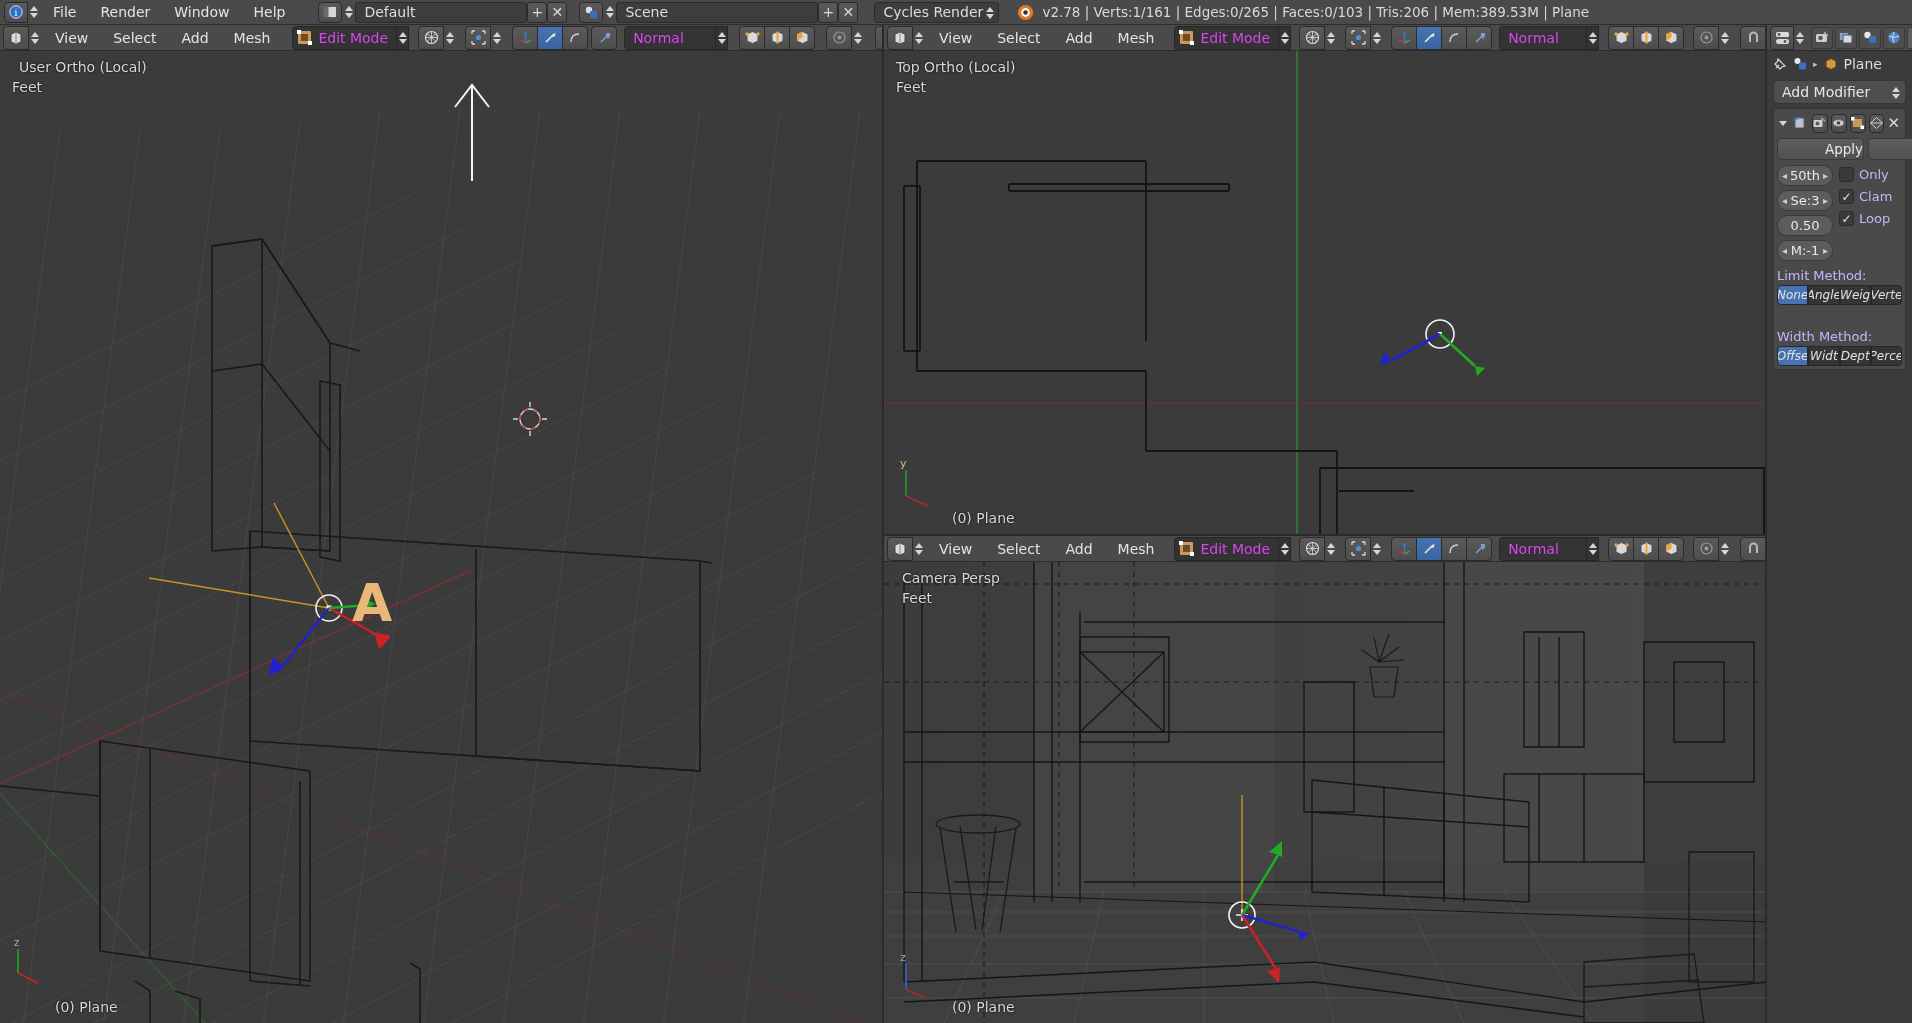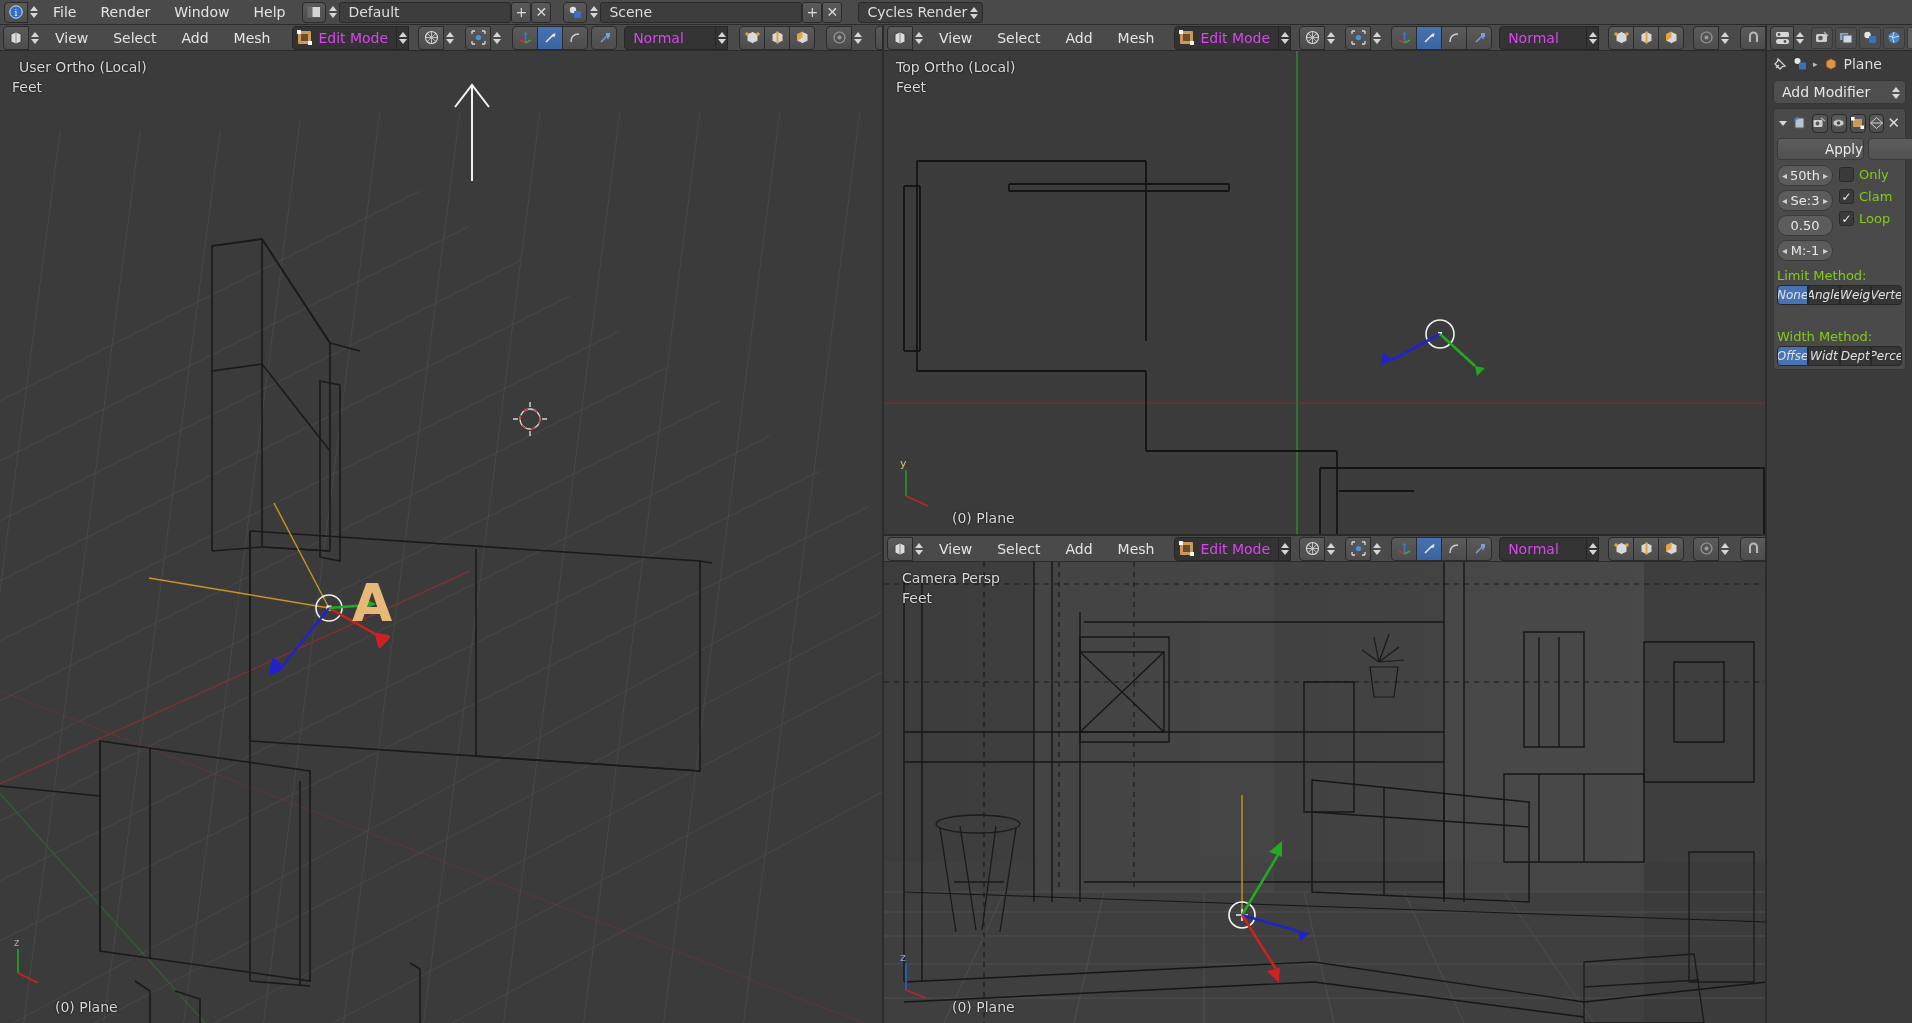--- a/index.html
+++ b/index.html
@@ -74,21 +74,21 @@
   .modrow { display:flex; align-items:center; gap:3px; height:22px; }
   .mfield { background:#5c5c5c;border:1px solid #3a3a3a;border-radius:10px;
             color:#e8e8e8;font-size:13px;height:21px;
             display:flex;align-items:center;justify-content:center;
             position:relative; width:56px; }
   .mfield .ar { position:absolute; font-size:10px; color:#cfcfcf; }
   .mfield .ar.l{left:4px;} .mfield .ar.r{right:4px;}
   .chk { width:15px;height:15px;background:#3a3a3a;border:1px solid #2a2a2a;
          border-radius:3px; display:flex;align-items:center;justify-content:center;
          color:#e8e8e8; font-size:12px; }
-  .plabel { color:#84cc16; font-size:13px; }
+  .plabel { color:#c4b5fd; font-size:13px; }
   .seg { display:flex; width:100%;font-style:italic; }
   .seg > div { flex:1; background:#353535; border:1px solid #282828;
                color:#e0e0e0; font-size:12px; height:20px; overflow:hidden;
                display:flex; align-items:center; justify-content:center; }
   .seg > div:first-child { border-radius:4px 0 0 4px; }
   .seg > div:last-child { border-radius:0 4px 4px 0; }
   .seg > div.on { background:#4772b3; }
   .pbtn { background:linear-gradient(#5d5d5d,#515151); border:1px solid #3a3a3a;
           border-radius:4px; color:#eaeaea; font-size:13.5px; height:22px;
           flex:1; display:flex; align-items:center; justify-content:center;padding-left:47px; }
@@ -114,21 +114,21 @@
         <i class="up"></i>
         <i class="dn"></i>
       </div>
   </div>
 
   <div class="bl-menu">File</div>
   <div class="bl-menu">Render</div>
   <div class="bl-menu">Window</div>
   <div class="bl-menu">Help</div>
 
-  <div class="tb-sel" style="margin-left:4px">
+  <div class="tb-sel" style="margin-left:20px">
     <div class="icobox" style="height:21px;width:24px">
       <svg width="14" height="12" viewBox="0 0 14 12">
           <rect x="0.5" y="0.5" width="13" height="11" fill="#d6d6d6" stroke="#555"></rect>
           <rect x="0.5" y="0.5" width="5" height="11" fill="#6a6a6a"></rect>
         </svg>
     </div>
     <div class="spin" style="height:21px">
         <i class="up"></i>
         <i class="dn"></i>
       </div>
@@ -154,20 +154,30 @@
   </div>
 
   <div class="tb-txt" style="margin-left:14px;width:125px;background:#3d3d3d;position:relative">
     <span>Cycles Render</span>
     <span class="spin" style="position:absolute;right:2px;top:0;height:21px">
         <i class="up"></i>
         <i class="dn"></i>
       </span>
   </div>
 
+  <div style="margin-left:16px;display:flex;align-items:center;gap:8px">
+    <span>
+      <svg width="17" height="17" viewBox="0 0 17 17">
+          <circle cx="8.5" cy="8.5" r="7.6" fill="#e8781e"></circle>
+          <circle cx="8.5" cy="8.5" r="4.4" fill="#f8f8f8"></circle>
+          <circle cx="8.5" cy="8.5" r="2.2" fill="#333"></circle>
+        </svg>
+    </span>
+    <span id="statustext">v2.78 | Verts:1/161 | Edges:0/265 | Faces:0/103 | Tris:206 | Mem:389.53M | Plane</span>
+  </div>
 </div>
 
 <div id="wrap">
 
 <div class="vp" id="vp1">
 
   <div class="vphdr">
     <div class="grp">
       <div class="icobox">
         <svg width="14" height="14" viewBox="0 0 14 14">

